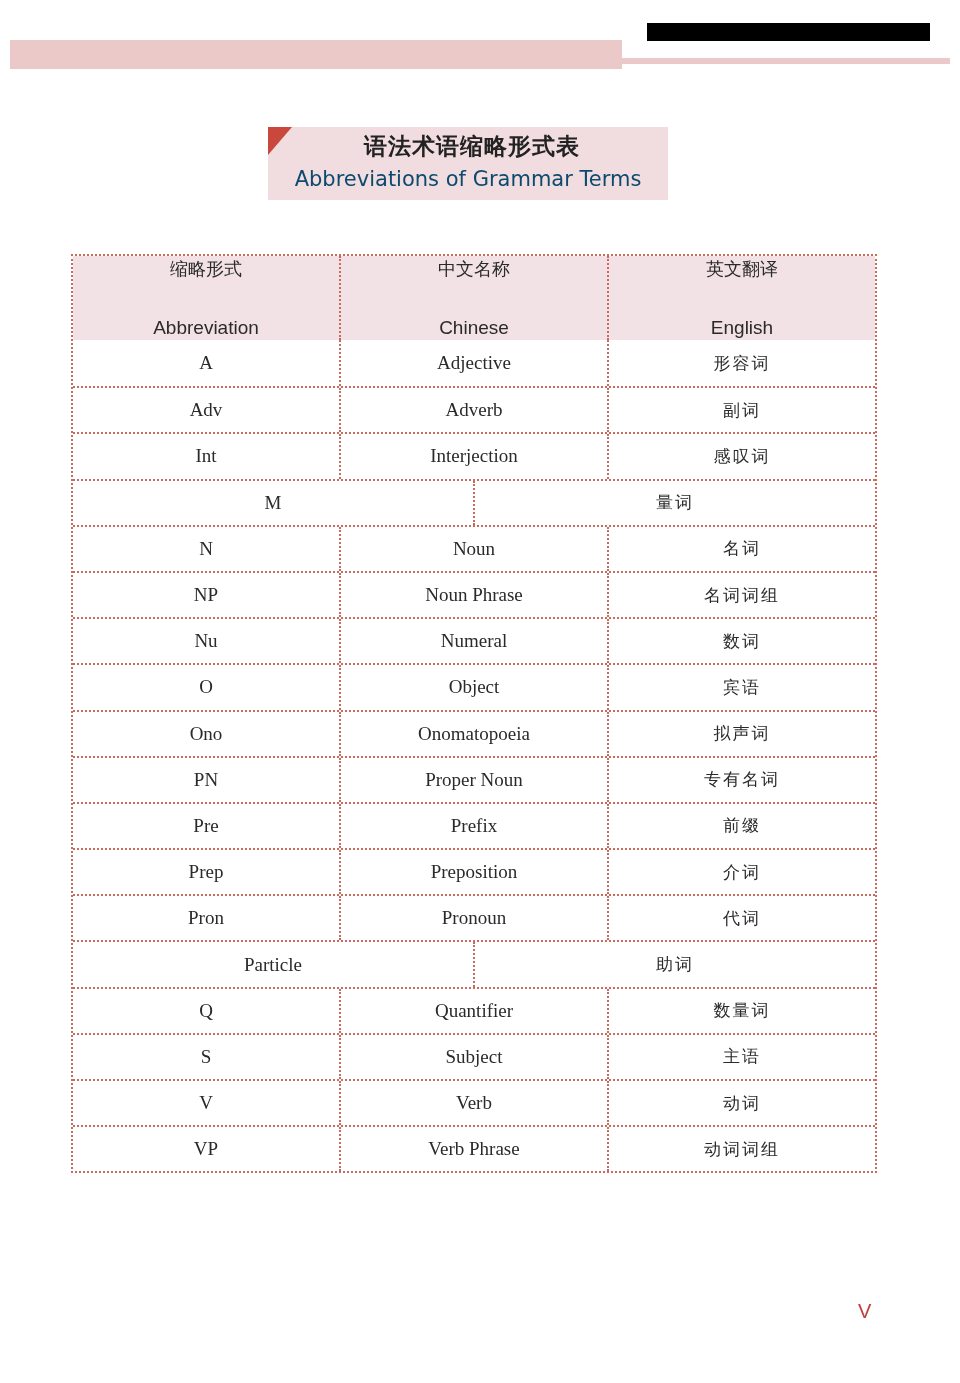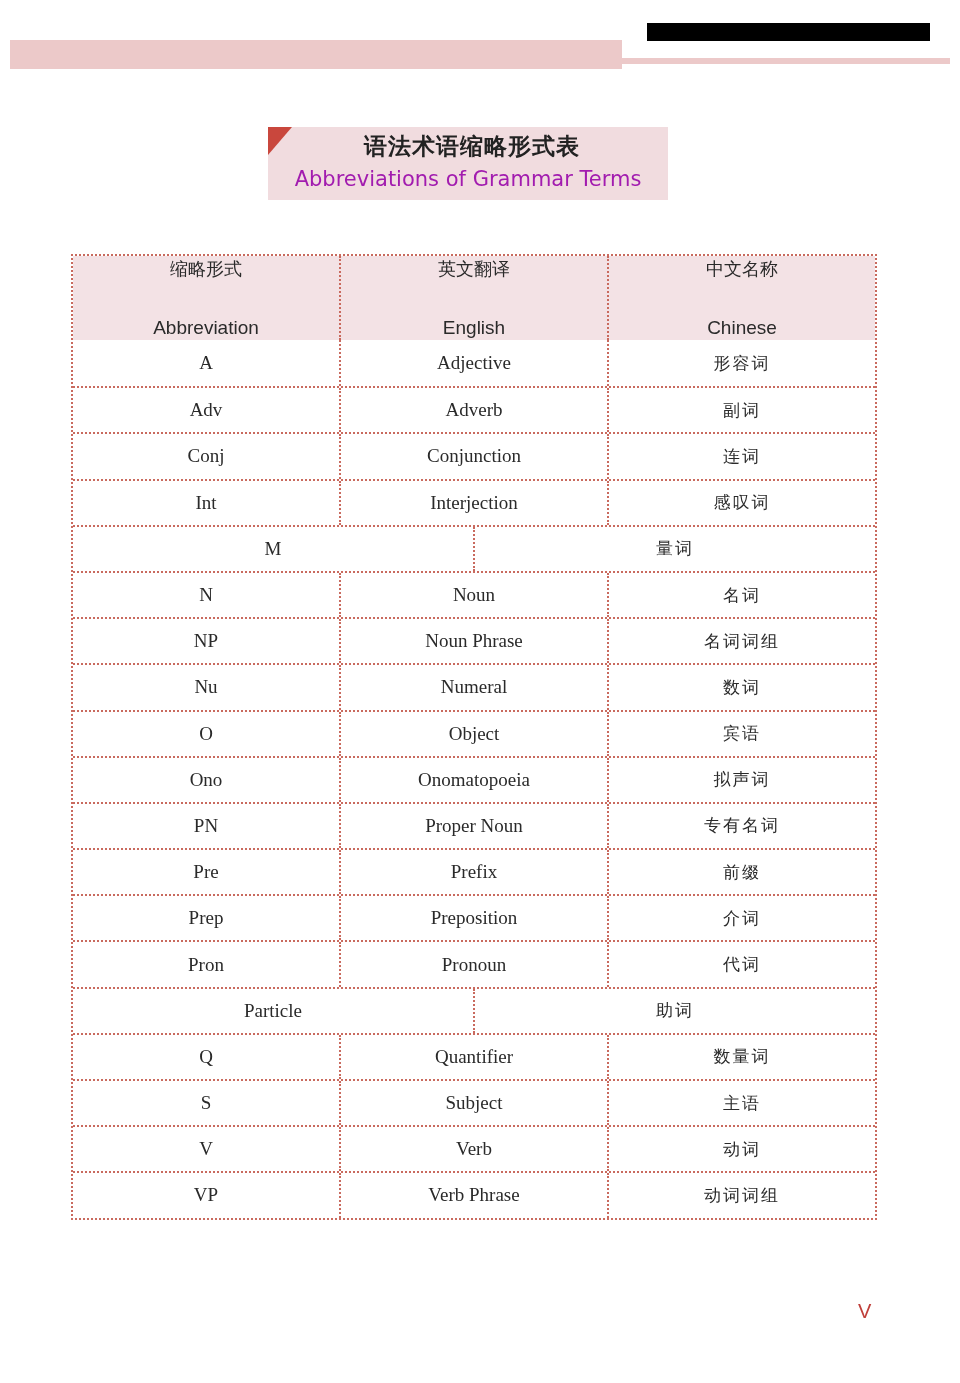--- a/index.html
+++ b/index.html
@@ -27,21 +27,21 @@
       position: absolute; left: 0; top: 0; width: 0; height: 0;
       border-top: 28px solid #c9473d; border-right: 24px solid transparent;
     }
     .title-cn {
       position: absolute; left: 0; right: 0; top: 4px;
       font-family: "DejaVu Sans", sans-serif; font-weight: bold; font-size: 23px;
       color: #222; letter-spacing: 1px; padding-left: 8px;
     }
     .title-en {
       position: absolute; left: 0; right: 0; top: 40px;
-      font-family: "DejaVu Sans", sans-serif; font-size: 21px; color: #a21caf;
+      font-family: "DejaVu Sans", sans-serif; font-size: 21px; color: #0c4a6e;
     }
     .table {
       position: absolute; left: 71px; top: 254px; width: 806px;
       border: 2px dotted #c96a5e; box-sizing: border-box;
     }
     .row { display: flex; border-top: 2px dotted #c96a5e; height: 46.2px; box-sizing: border-box; }
     .row:first-child { border-top: none; }
     .row.header { height: 84px; background: #f3e2e5; }
     .cell {
       flex: 1; display: flex; align-items: center; justify-content: center;
@@ -71,43 +71,38 @@
   <div class="title-en">Abbreviations of Grammar Terms</div>
 </div>
 
 <div class="table">
   <div class="row header">
     <div class="cell">
       <span class="cn">缩略形式</span>
       <span>Abbreviation</span>
     </div>
     <div class="cell">
+      <span class="cn">中文名称</span>
+      <span>Chinese</span>
+    </div>
+    <div class="cell">
       <span class="cn">英文翻译</span>
       <span>English</span>
-    </div>
-    <div class="cell">
-      <span class="cn">中文名称</span>
-      <span>Chinese</span>
     </div>
   </div>
   <div id="rows">
       <div class="row">
         <div class="cell ">A</div>
         <div class="cell ">Adjective</div>
         <div class="cell cn-cell">形容词</div>
       </div>
       <div class="row">
         <div class="cell ">Adv</div>
         <div class="cell ">Adverb</div>
         <div class="cell cn-cell">副词</div>
-      </div>
-      <div class="row">
-        <div class="cell ">Conj</div>
-        <div class="cell ">Conjunction</div>
-        <div class="cell cn-cell">连词</div>
       </div>
       <div class="row">
         <div class="cell ">Int</div>
         <div class="cell ">Interjection</div>
         <div class="cell cn-cell">感叹词</div>
       </div>
       <div class="row">
         <div class="cell ">M</div>
         <div class="cell cn-cell">量词</div>
       </div>

